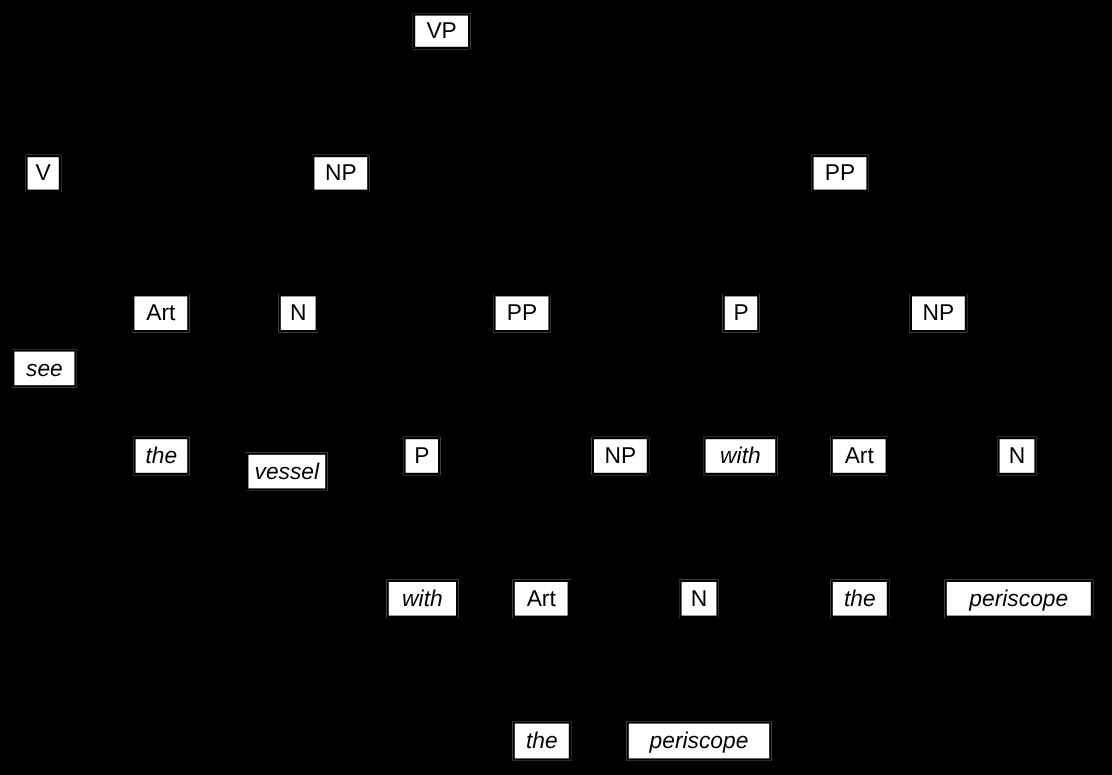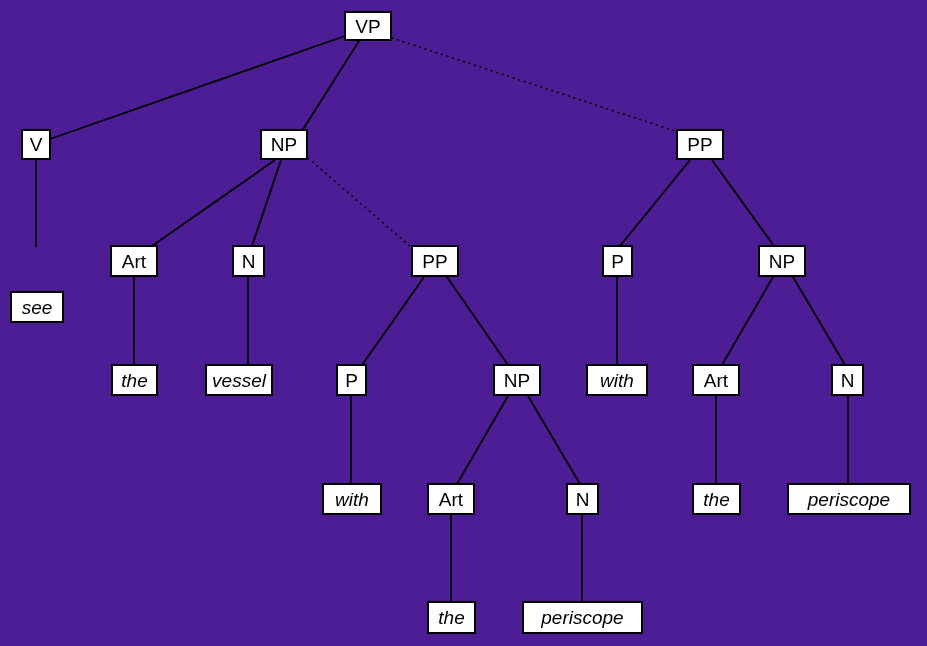--- a/index.html
+++ b/index.html
@@ -4,21 +4,21 @@
 <style>
   html, body {
     margin: 0;
     padding: 0;
     background: #ffffff;
   }
   #tree-canvas {
     position: relative;
     width: 927px;
     height: 646px;
-    background: #4c1d95;
+    background: #000000;
     font-family: "Liberation Sans", sans-serif;
     overflow: hidden;
   }
   #edge-layer {
     position: absolute;
     left: 0;
     top: 0;
     width: 927px;
     height: 646px;
   }
@@ -101,21 +101,21 @@
     </div>
     <div class="node-box node-cat" style="left: 602px; top: 245px; width: 31px; height: 32px; border-color: rgb(0, 0, 0); background: rgb(255, 255, 255);">
       <span class="node-label">P</span>
     </div>
     <div class="node-box node-cat" style="left: 758px; top: 245px; width: 48px; height: 32px; border-color: rgb(0, 0, 0); background: rgb(255, 255, 255);">
       <span class="node-label">NP</span>
     </div>
     <div class="node-box node-word" style="left: 111px; top: 364px; width: 47px; height: 32px; border-color: rgb(0, 0, 0); background: rgb(255, 255, 255);">
       <span class="node-label">the</span>
     </div>
-    <div class="node-box node-word" style="left: 205px; top: 364px; width: 68px; height: 32px; border-color: rgb(0, 0, 0); background: rgb(255, 255, 255);">
+    <div class="node-box node-word" style="left: 205px; top: 377px; width: 68px; height: 32px; border-color: rgb(0, 0, 0); background: rgb(255, 255, 255);">
       <span class="node-label">vessel</span>
     </div>
     <div class="node-box node-cat" style="left: 336px; top: 364px; width: 31px; height: 32px; border-color: rgb(0, 0, 0); background: rgb(255, 255, 255);">
       <span class="node-label">P</span>
     </div>
     <div class="node-box node-cat" style="left: 493px; top: 364px; width: 48px; height: 32px; border-color: rgb(0, 0, 0); background: rgb(255, 255, 255);">
       <span class="node-label">NP</span>
     </div>
     <div class="node-box node-word" style="left: 586px; top: 364px; width: 62px; height: 32px; border-color: rgb(0, 0, 0); background: rgb(255, 255, 255);">
       <span class="node-label">with</span>

